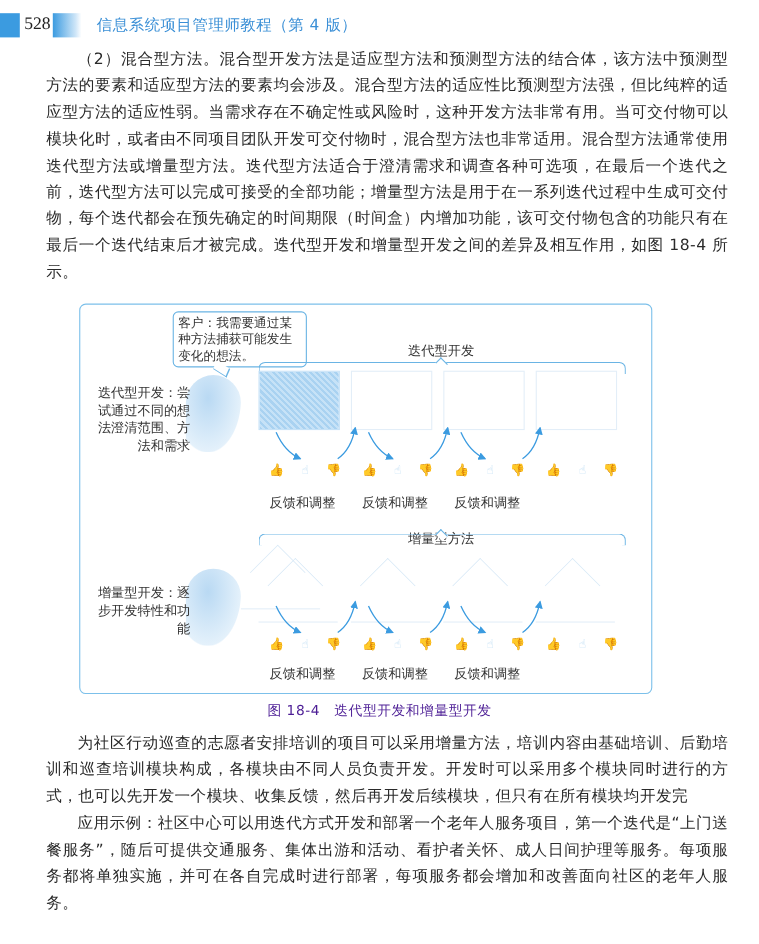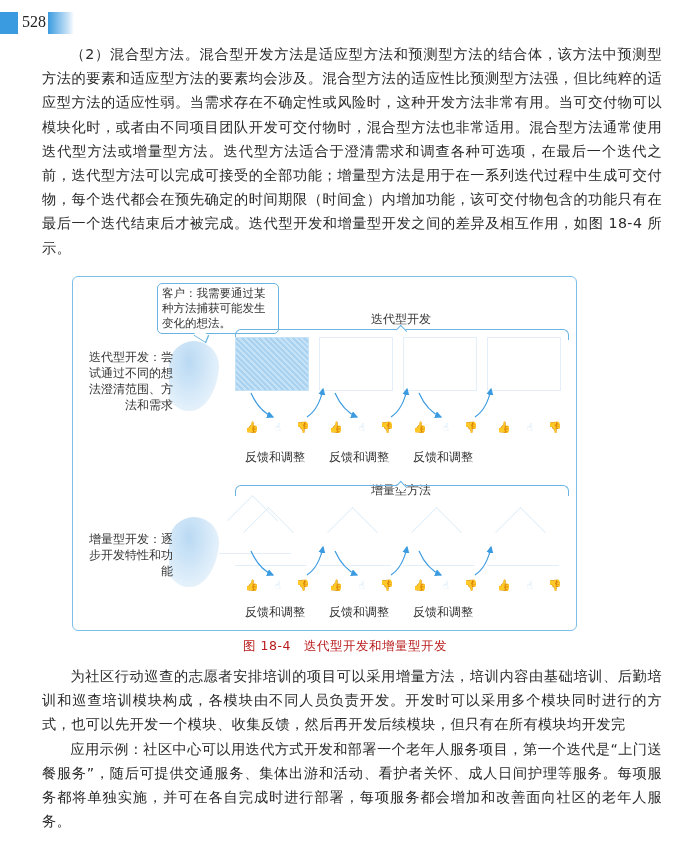--- a/index.html
+++ b/index.html
@@ -12,48 +12,49 @@
   .hdr-num { position:absolute; left:22px; top:1px; font-size:16px; color:#222; font-family:"Liberation Serif", serif; }
   .hdr-bar-right { position:absolute; left:48px; top:0; width:26px; height:22px;
     background:linear-gradient(90deg,#3b9be0,#cfe6f8 80%,#ffffff); }
   .hdr-title { position:absolute; left:88px; top:2px; font-size:14px; color:#3a8fd6; font-family:"DejaVu Sans", sans-serif; letter-spacing:0.5px; }
 
   .para { position:absolute; left:42px; width:620px; font-size:14.2px; line-height:24.2px; letter-spacing:0.4px; text-align:justify; font-family:"DejaVu Sans", sans-serif; }
   .para p { margin:0; }
   .indent { text-indent:2em; }
 
   .figure { position:absolute; left:72px; top:276px; width:503px; height:353px;
-    border:1.5px solid #7cc0ea; border-radius:6px; }
+    border:1.5px solid #7cc0ea; border-radius:6px;padding-left:16px; }
   .fig-text { position:absolute; font-size:12px; line-height:16px; color:#333; font-family:"DejaVu Sans", sans-serif;text-align:right; }
   .bubble { position:absolute; left:84px; top:6px; width:112px; padding:2px 4px;
     border:1.5px solid #6ab4e4; border-radius:5px; font-size:11.5px; line-height:15px; color:#333; background:#fff; font-family:"DejaVu Sans", sans-serif; }
   .bubble:after { content:""; position:absolute; left:38px; bottom:-8px; width:10px; height:10px;
     border-right:1.5px solid #6ab4e4; border-bottom:1.5px solid #6ab4e4; background:#fff; transform:skewX(30deg) rotate(45deg); }
   .brace { position:absolute; border:1.5px solid #6ab4e4; border-bottom:none; border-radius:6px 6px 0 0; height:10px; }
   .brace-tick { position:absolute; width:8px; height:6px; border-left:1.5px solid #6ab4e4; border-top:1.5px solid #6ab4e4; transform:rotate(45deg); background:#fff; }
   .section-title { position:absolute; font-size:12px; color:#333; font-family:"DejaVu Sans", sans-serif; }
   .panel { position:absolute; width:72px; height:52px; border:1px solid #e3eef8; background:#fff; }
   .panel.filled { background:repeating-linear-gradient(45deg,#a9d2f1 0 2px,#c6e2f7 2px 4px); border-color:#c6e2f7; }
   .house { position:absolute; width:72px; height:40px; border-bottom:1px solid #e3eef8; }
   .house:before { content:""; position:absolute; left:8px; top:-18px; width:50px; height:50px;
     border-left:1px solid #d7e8f6; border-top:1px solid #d7e8f6; transform:rotate(45deg) scale(0.7); }
   .feedback-row { position:absolute; font-size:11px; color:#bcdcf3; letter-spacing:6px; font-family:"DejaVu Sans", sans-serif; }
   .fb-label { position:absolute; font-size:12px; color:#333; font-family:"DejaVu Sans", sans-serif; }
   .person { position:absolute; width:50px; height:70px; border-radius:30px 30px 6px 6px;
     background:radial-gradient(ellipse at 40% 30%, #b9d9f3, #e4f1fb 70%, transparent 72%); }
   svg.arrows { position:absolute; left:0; top:0; }
-  .caption { position:absolute; left:0; width:690px; top:638px; text-align:center; font-size:12.5px; color:#b91c1c; font-family:"DejaVu Sans", sans-serif; letter-spacing:0.5px; }
+  .caption { position:absolute; left:0; width:690px; top:638px; text-align:center; font-size:12.5px; color:#4c1d95; font-family:"DejaVu Sans", sans-serif; letter-spacing:0.5px; }
 </style>
 </head>
 <body>
 
 <div class="header">
   <div class="hdr-bar-left"></div>
   <span class="hdr-num">528</span>
   <div class="hdr-bar-right"></div>
+  <span class="hdr-title">信息系统项目管理师教程（第 4 版）</span>
 </div>
 
 <div class="para" style="top:42px;">
   <p class="indent">（2）混合型方法。混合型开发方法是适应型方法和预测型方法的结合体，该方法中预测型方法的要素和适应型方法的要素均会涉及。混合型方法的适应性比预测型方法强，但比纯粹的适应型方法的适应性弱。当需求存在不确定性或风险时，这种开发方法非常有用。当可交付物可以模块化时，或者由不同项目团队开发可交付物时，混合型方法也非常适用。混合型方法通常使用迭代型方法或增量型方法。迭代型方法适合于澄清需求和调查各种可选项，在最后一个迭代之前，迭代型方法可以完成可接受的全部功能；增量型方法是用于在一系列迭代过程中生成可交付物，每个迭代都会在预先确定的时间期限（时间盒）内增加功能，该可交付物包含的功能只有在最后一个迭代结束后才被完成。迭代型开发和增量型开发之间的差异及相互作用，如图 18-4 所示。</p>
 </div>
 
 <div class="figure">
   <div class="bubble">客户：我需要通过某种方法捕获可能发生变化的想法。</div>
 
   <div class="person" style="left:96px;top:64px;"></div>

